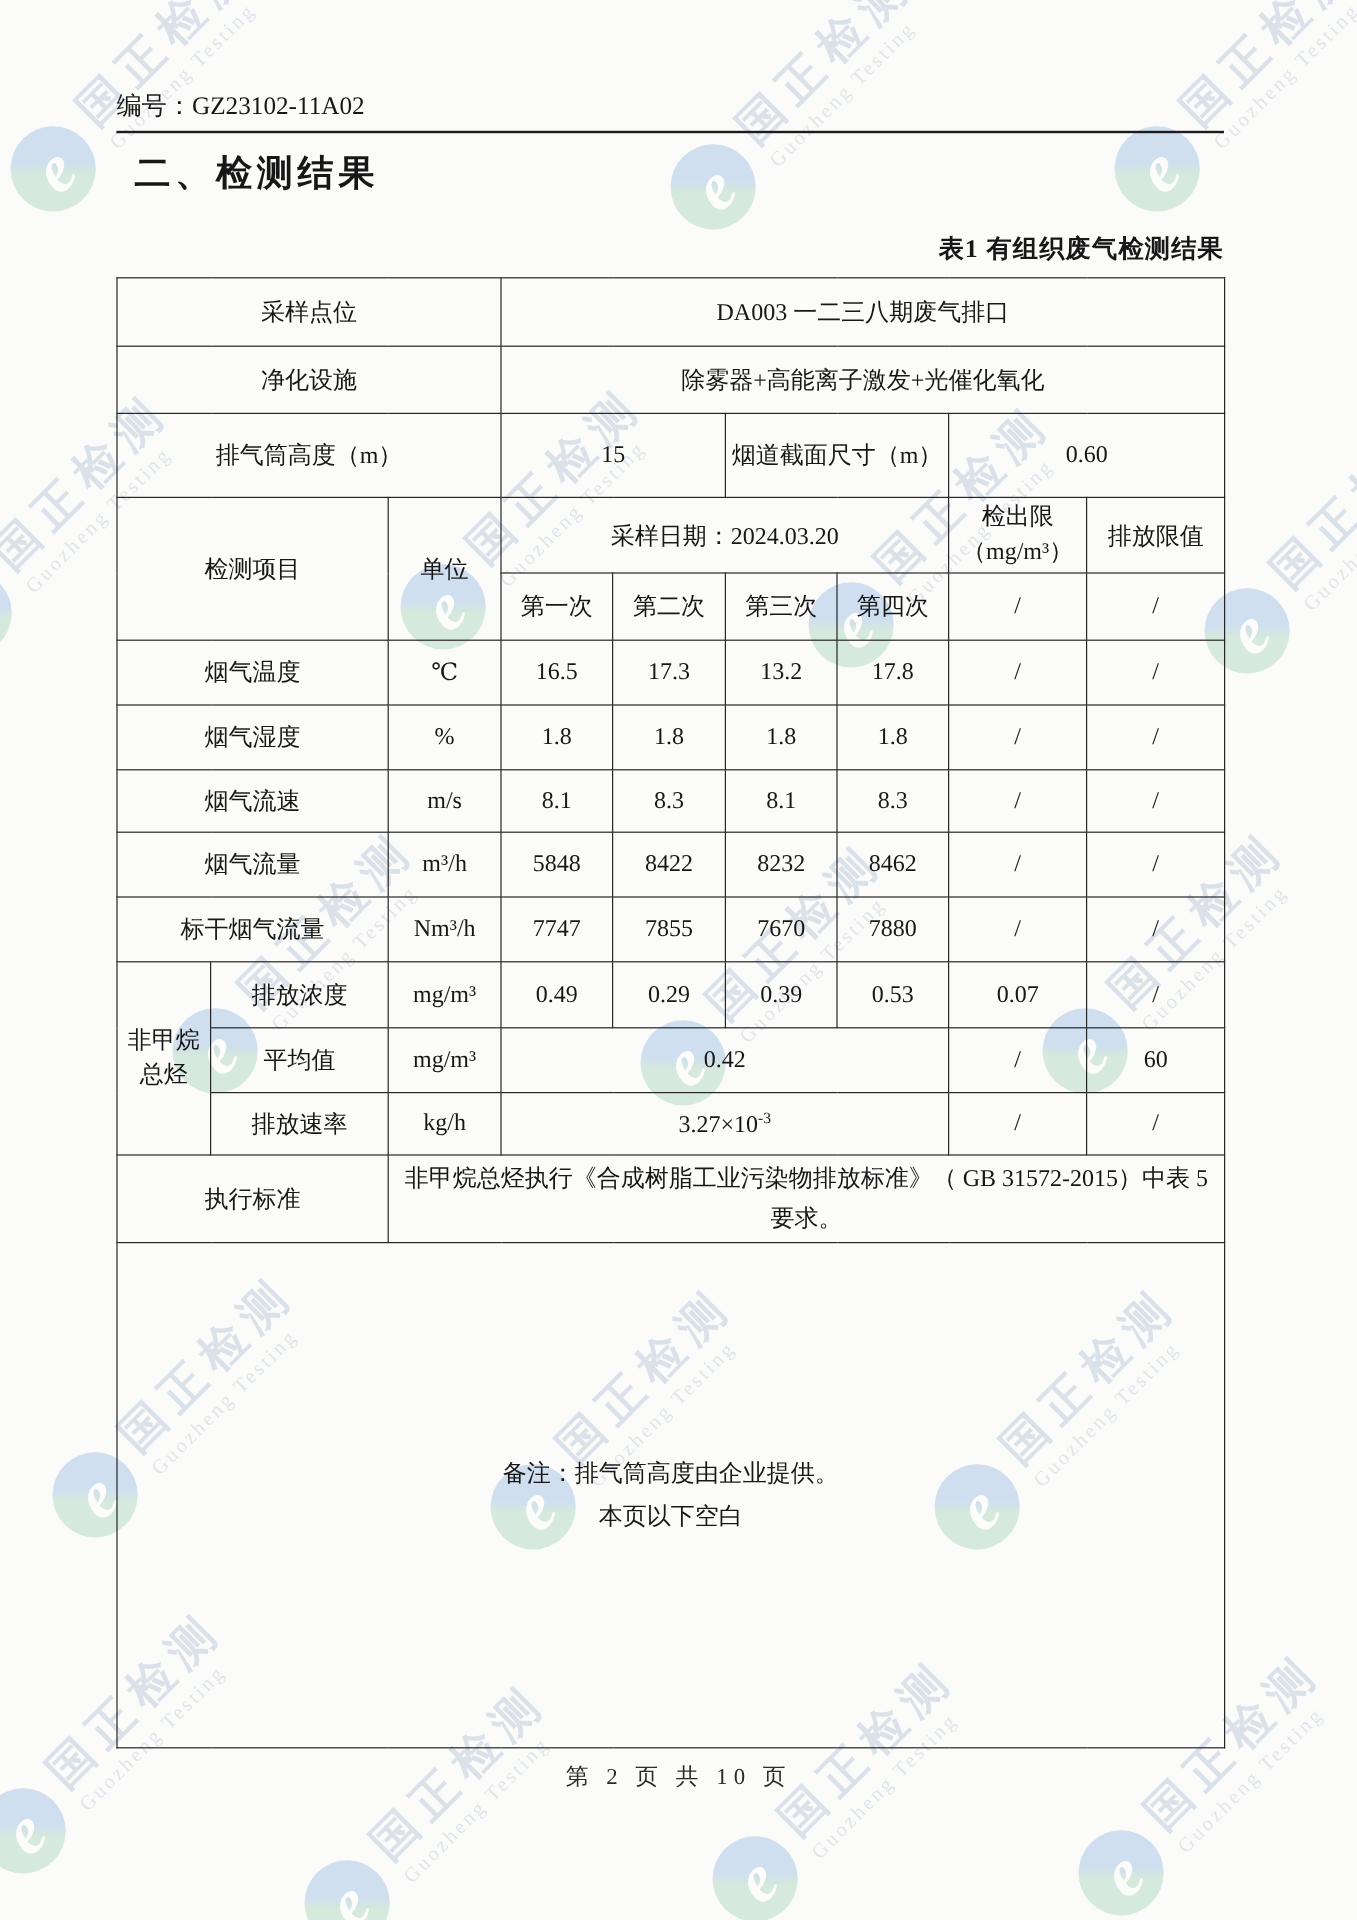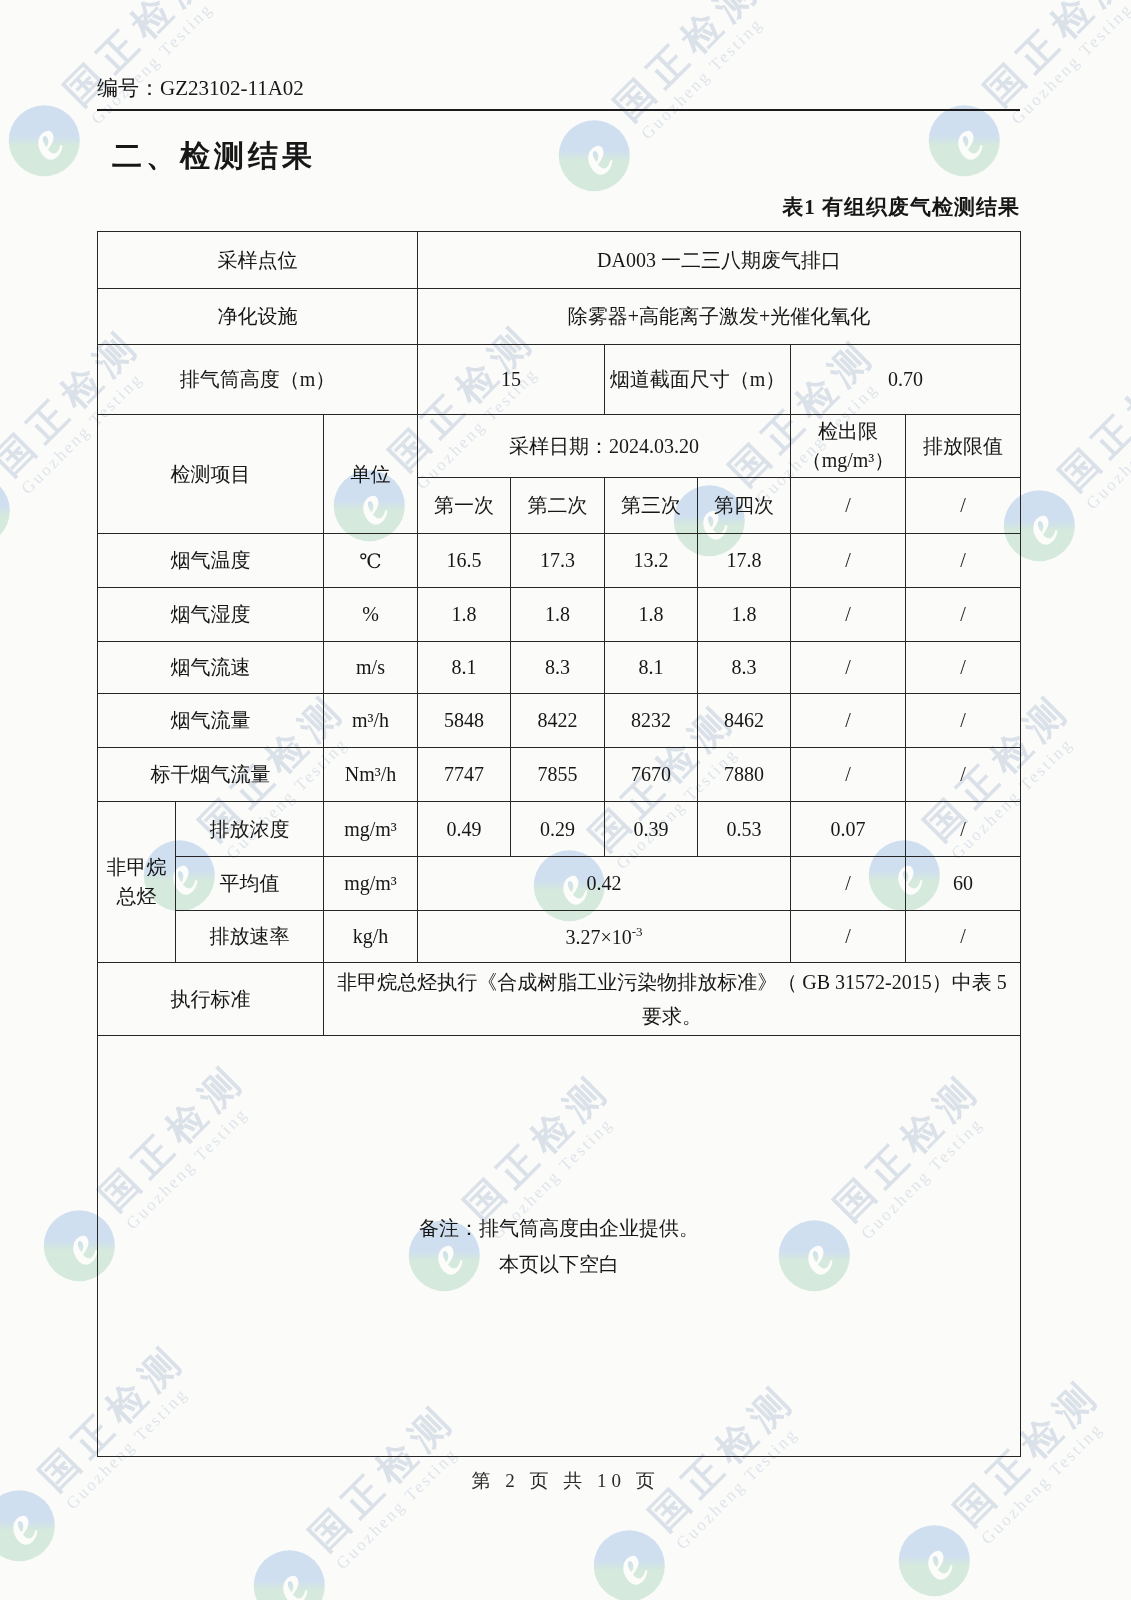--- a/index.html
+++ b/index.html
@@ -24,21 +24,21 @@
   
   .content { position:relative; z-index:1; }
   .doc-header {
     position:absolute; left:97px; top:74px; width:923px;
     display:flex; justify-content:space-between; align-items:flex-end;
     border-bottom:2.5px solid #1c1c1c; padding-bottom:7px;
   }
   .company-title { font-size:22px; font-weight:bold; letter-spacing:1px; }
   .report-no { font-size:21px; }
   .section-title {
-    position:absolute; left:112px; top:136px;
+    position:absolute; left:112px; top:124px;
     font-size:30px; font-weight:bold; letter-spacing:4px;text-align:center;
   }
   .table-title {
     position:absolute; left:97px; top:193px; width:923px;
     text-align:right; font-size:21px; font-weight:bold; letter-spacing:1px;
   }
   table.report {
     position:absolute; left:97px; top:231px; width:923px;
     border-collapse:collapse; table-layout:fixed;
   }
@@ -260,21 +260,21 @@
           <td colspan="6">DA003 一二三八期废气排口</td>
         </tr>
         <tr style="height:56px">
           <td colspan="3">净化设施</td>
           <td colspan="6">除雾器+高能离子激发+光催化氧化</td>
         </tr>
         <tr style="height:70px">
           <td colspan="3">排气筒高度（m）</td>
           <td colspan="2">15</td>
           <td colspan="2">烟道截面尺寸（m）</td>
-          <td colspan="2">0.70</td>
+          <td colspan="2">0.60</td>
         </tr>
         <tr style="height:58px">
           <td colspan="2" rowspan="2">检测项目</td>
           <td rowspan="2">单位</td>
           <td colspan="4">采样日期：2024.03.20</td>
           <td class="prewrap">检出限
 （mg/m³）</td>
           <td>排放限值</td>
         </tr>
         <tr style="height:56px">

